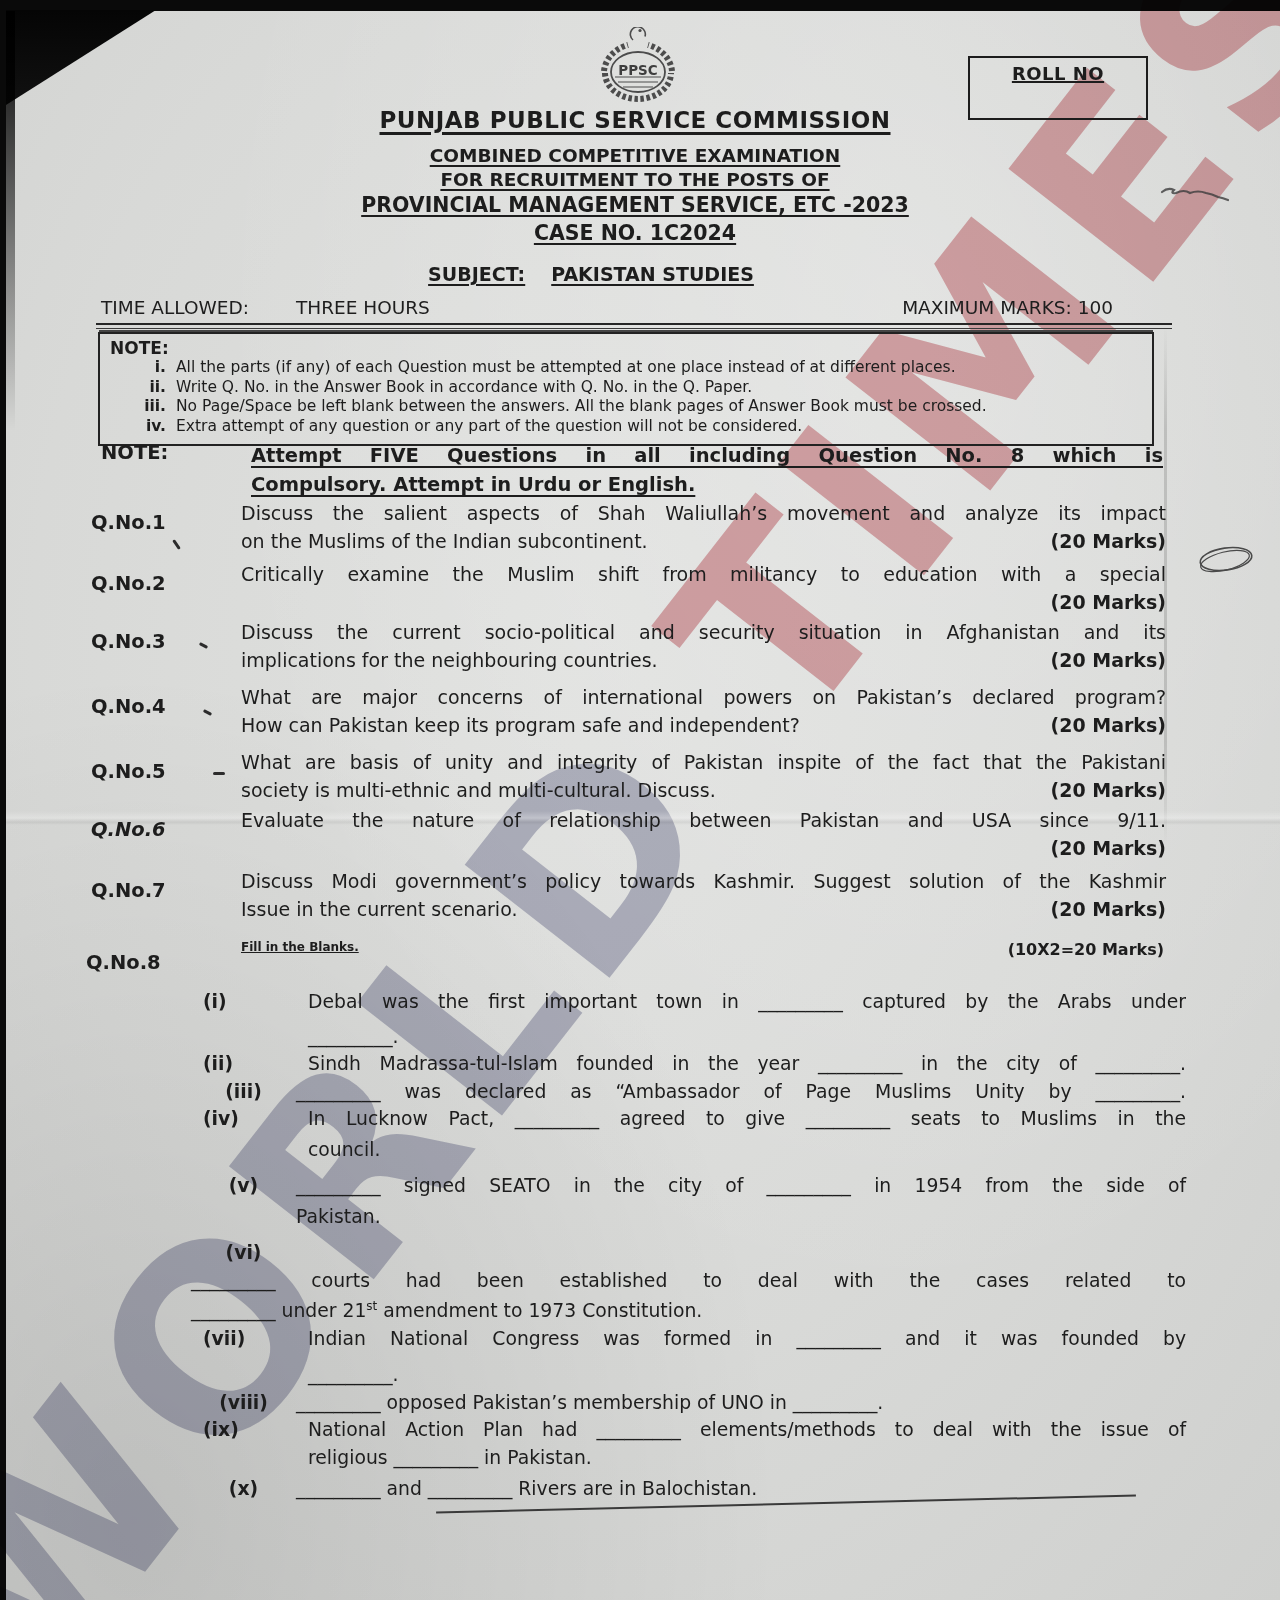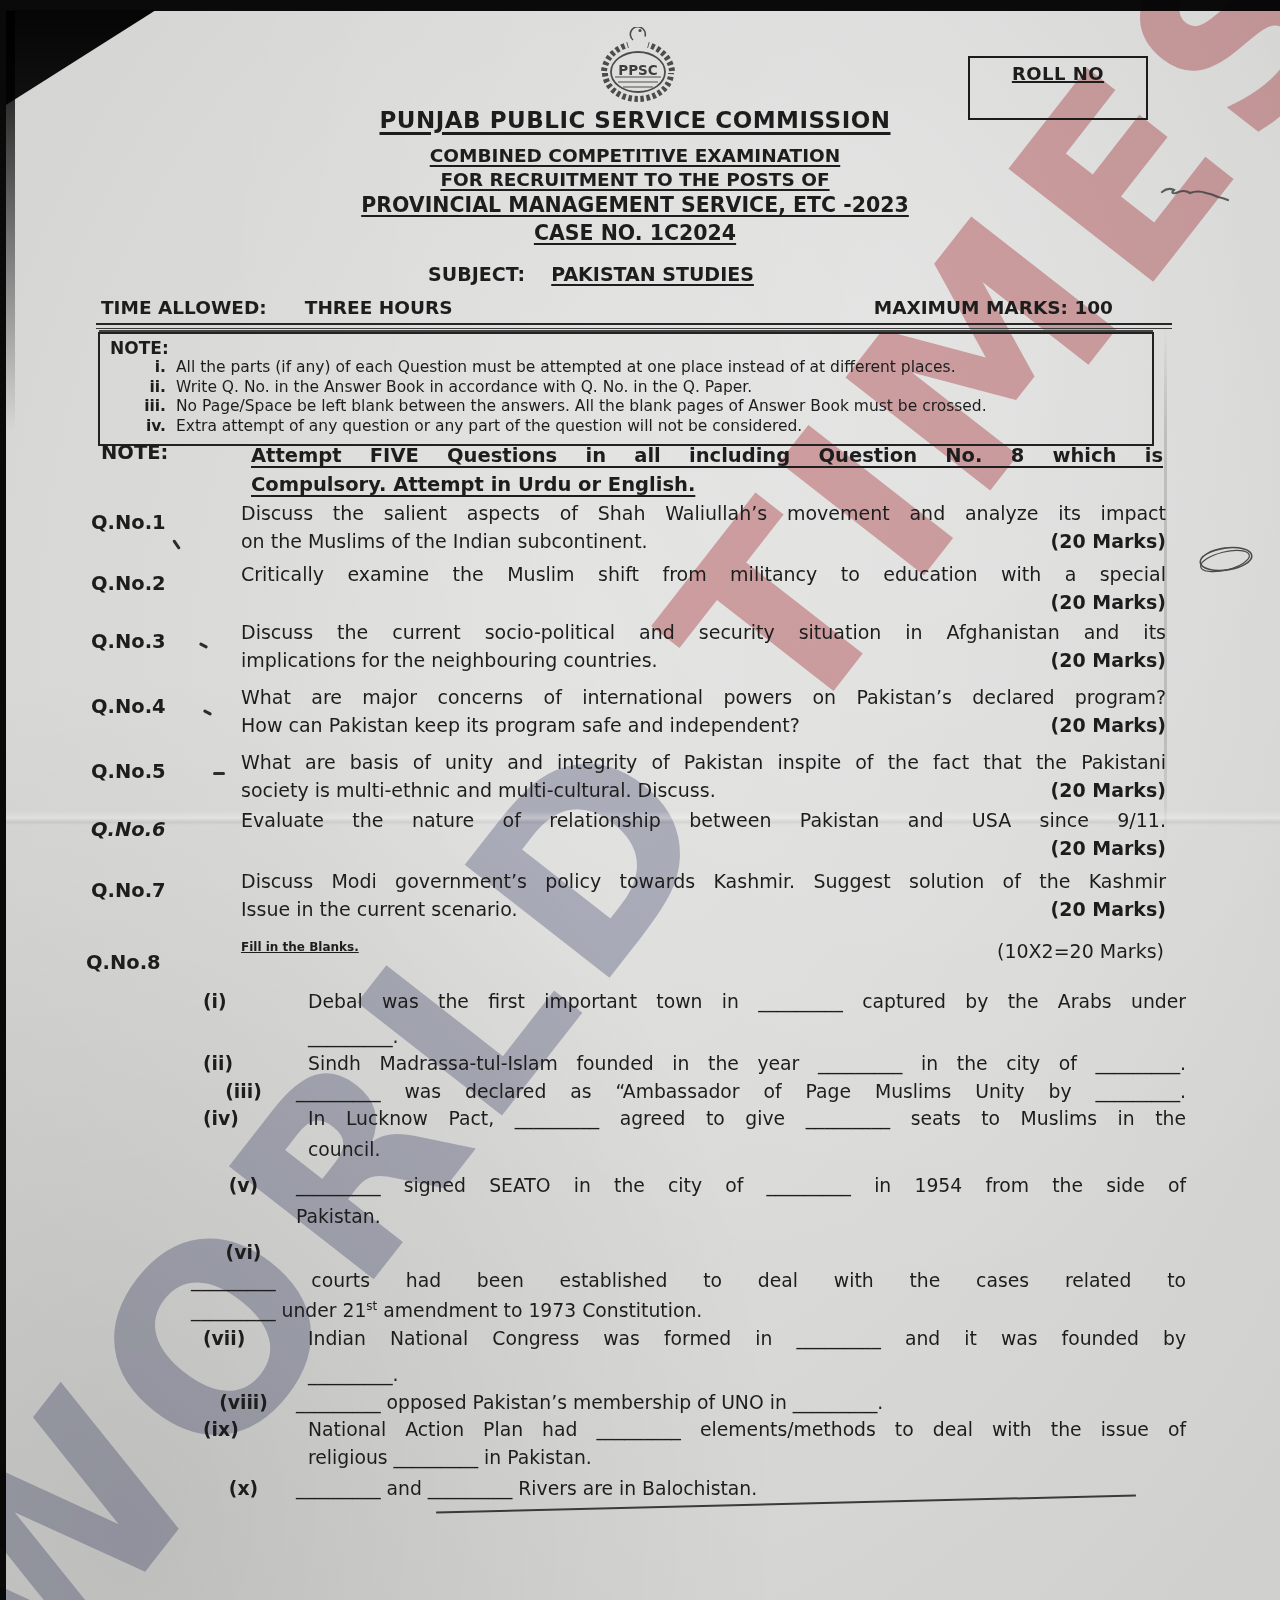--- a/index.html
+++ b/index.html
@@ -58,24 +58,24 @@
   .title{
     font-size:23px;font-weight:bold;letter-spacing:.5px;
     text-decoration:underline;text-decoration-thickness:2.5px;text-underline-offset:4px;
   }
   .sub{font-size:18.5px;font-weight:bold;text-decoration:underline;text-decoration-thickness:2px;text-underline-offset:3px;margin-top:3px;}
   .sub1{margin-top:12px;}
   .sub3{font-size:20.5px;}
   .case{font-size:20.5px;font-weight:bold;text-decoration:underline;text-decoration-thickness:2px;text-underline-offset:3px;margin-top:4px;}
 
   .subject-row{position:absolute;left:0;top:252px;width:1170px;text-align:center;font-size:19px;font-weight:bold;}
-  .subject-row .s1{text-decoration-thickness:2px;text-underline-offset:3px;margin-right:26px;}
+  .subject-row .s1{text-decoration:underline;text-decoration-thickness:2px;text-underline-offset:3px;margin-right:26px;}
   .subject-row .s2{text-decoration:underline;text-decoration-thickness:2px;text-underline-offset:3px;}
 
-  .time-row{position:absolute;left:95px;top:286px;width:1012px;font-size:18.5px;font-weight:bold;display:flex;}
+  .time-row{position:absolute;left:95px;top:286px;width:1012px;font-size:18.5px;font-weight:normal;display:flex;gap:9px;}
   .time-row .t2{margin-left:38px;}
   .time-row .t3{margin-left:auto;}
 
   .hr-double{position:absolute;left:90px;top:312px;width:1076px;height:3px;border-top:2px solid #262626;border-bottom:1px solid #3a3a3a;}
 
   .notebox{
     position:absolute;left:92px;top:321px;width:1032px;
     border:2px solid #222;padding:4px 10px 8px 10px;box-shadow:0 -3px 0 -1px #444;
   }
   .notebox .nb-label{font-weight:bold;font-size:17px;}
@@ -104,21 +104,21 @@
   .pen{position:absolute;background:#2c2c2c;}
   .tick1{left:84px;top:28px;width:3px;height:11px;transform:rotate(-35deg);border-radius:2px;}
   .comma3{left:108px;top:14px;width:9px;height:3px;transform:rotate(28deg);border-radius:2px;}
   .comma4{left:112px;top:16px;width:9px;height:3px;transform:rotate(28deg);border-radius:2px;}
   .dash5{left:122px;top:12px;width:12px;height:3px;border-radius:2px;}
 
   
   .q8head{display:flex;padding-left:80px;padding-right:122px;margin-top:17px;}
   .q8head .qlabel{width:155px;}
   .q8head .q8title{font-weight:bold;font-size:12px;flex:1;text-decoration:underline;}
-  .q8head .q8marks{font-weight:normal;font-size:19px;}
+  .q8head .q8marks{font-weight:bold;font-size:16px;}
 
   .fib{padding-left:185px;padding-right:100px;margin-top:14px;}
   .fib-row{display:flex;font-size:18.8px;line-height:27.5px;}
   .fib-num{width:105px;flex:none;font-weight:bold;text-align:left;padding-left:12px;}
   .fib-num.ctr{text-align:center;padding-left:0;}
   .fib-text{flex:1;}
   sup{font-size:12px;vertical-align:super;line-height:0;}
 
   .endline{
     position:absolute;left:430px;top:1492px;width:700px;height:2px;

